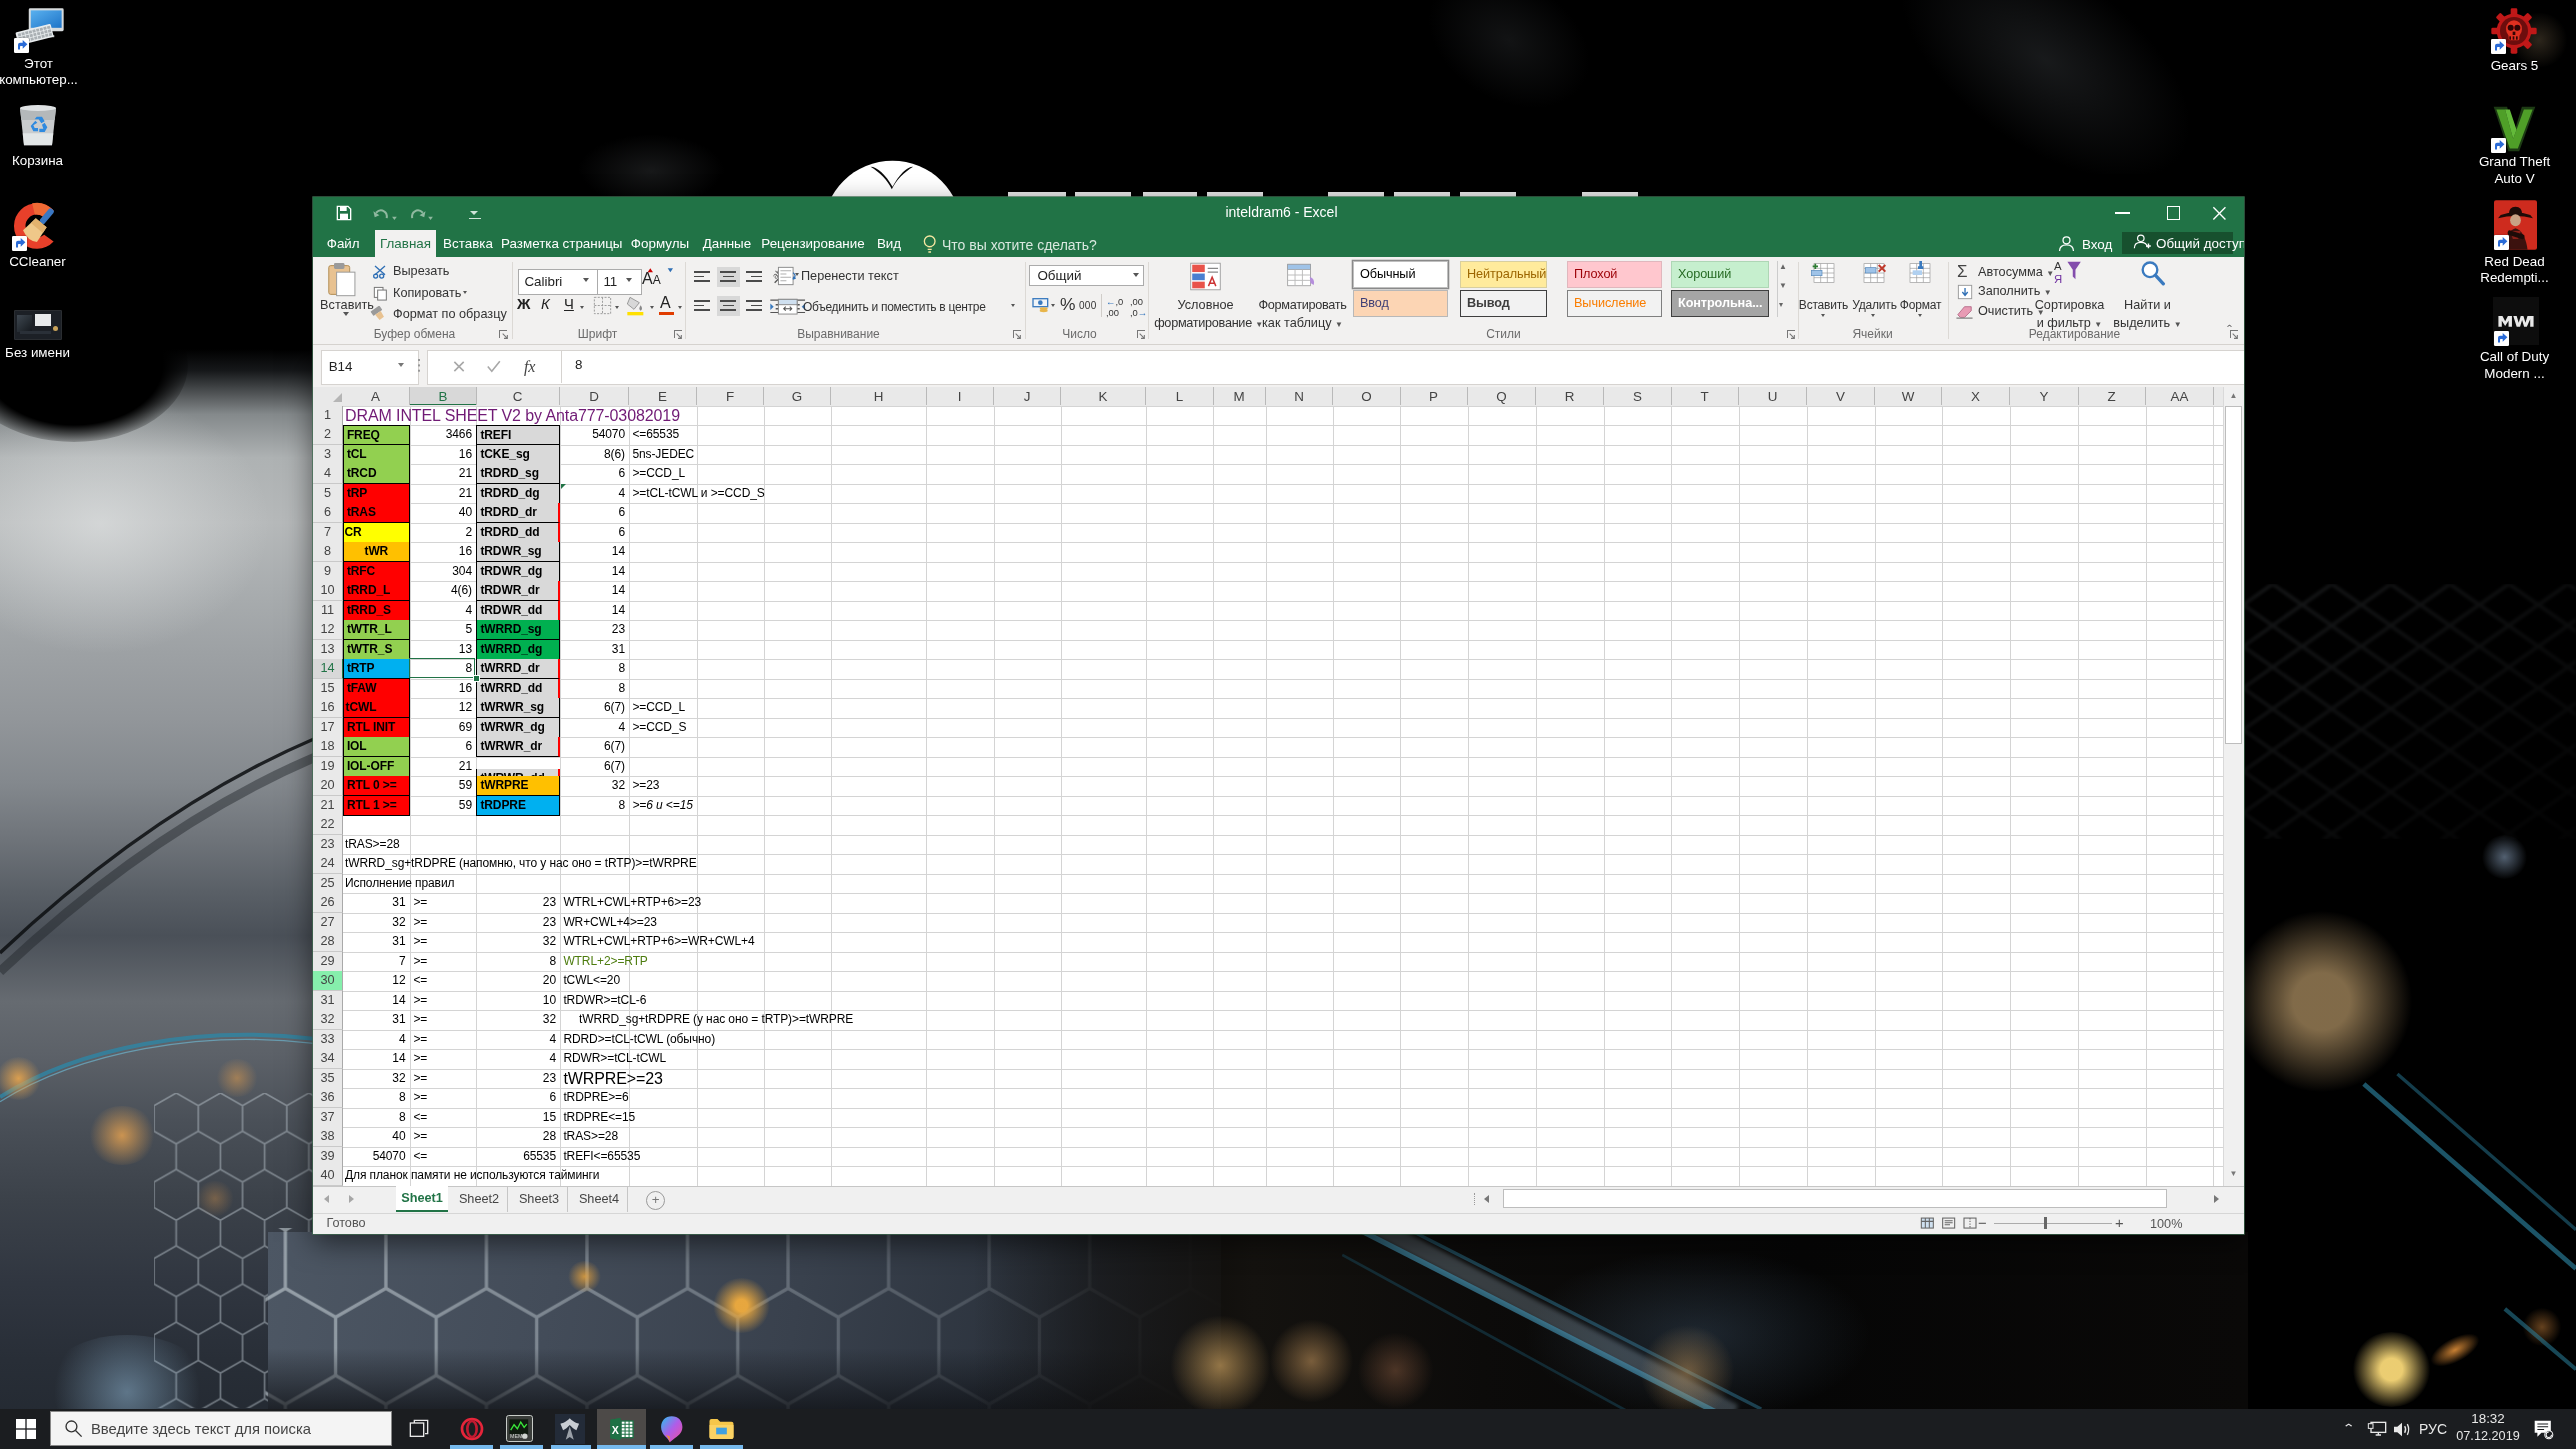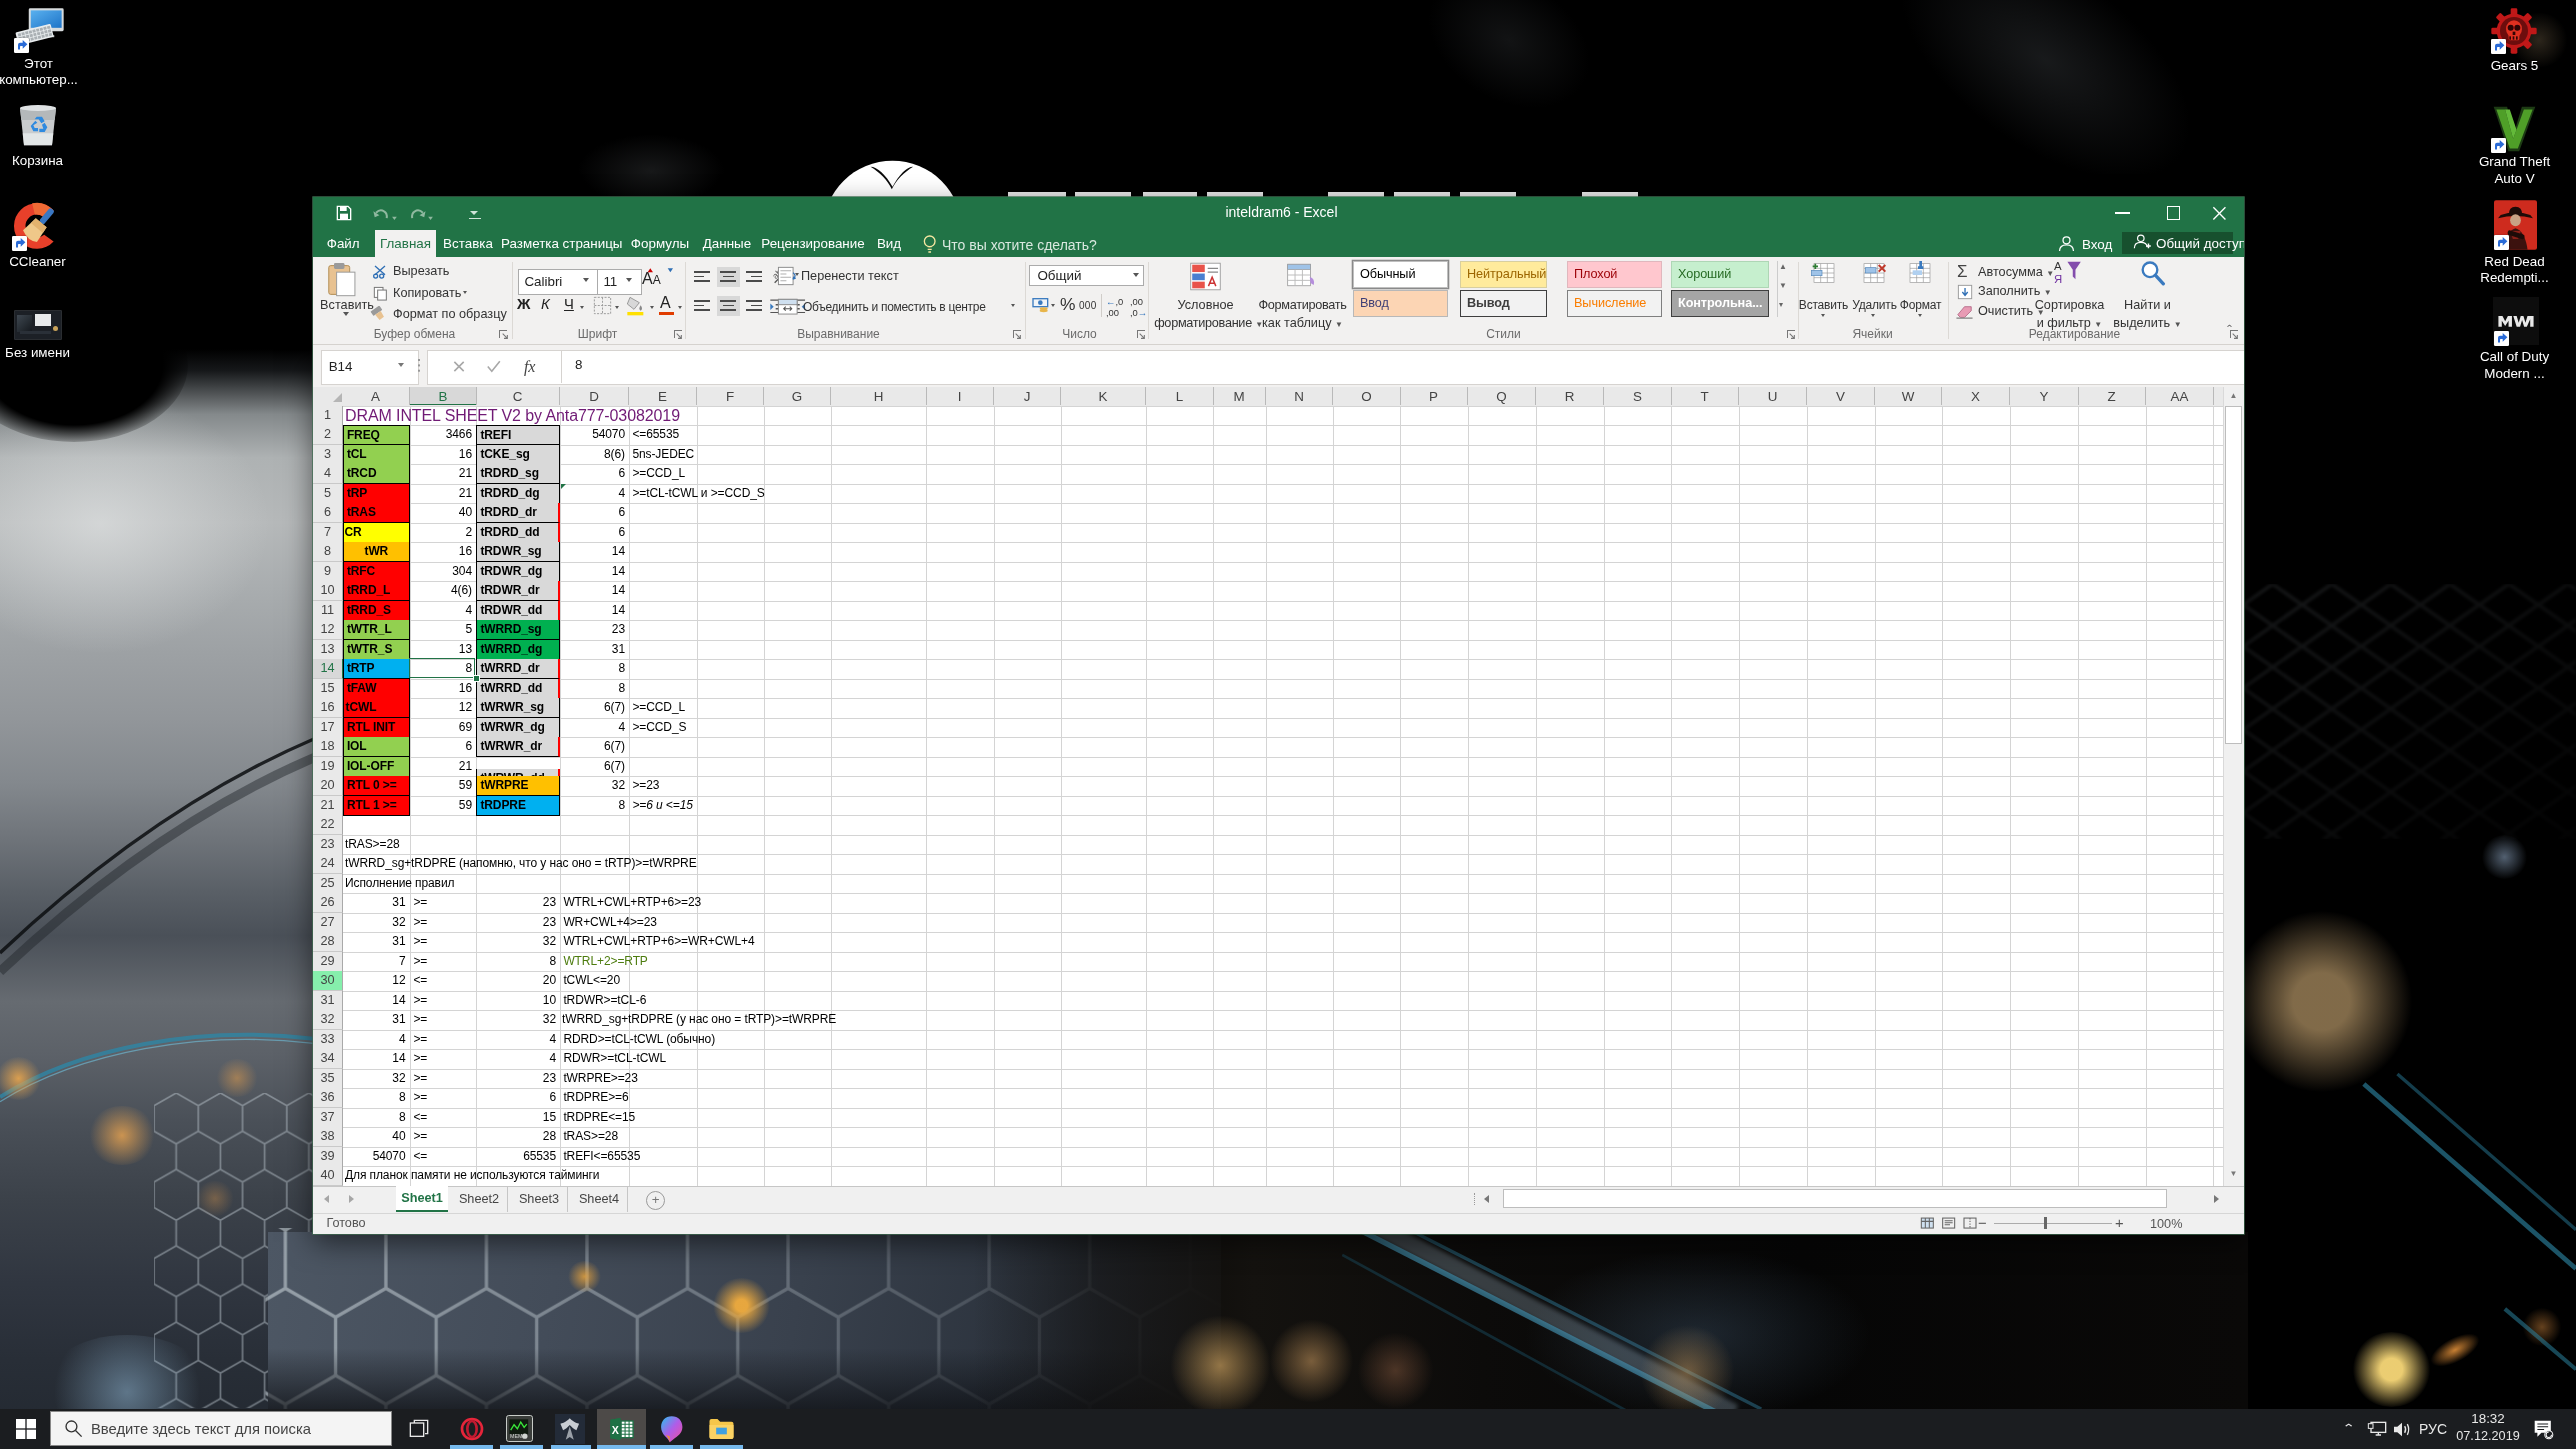--- a/index.html
+++ b/index.html
@@ -825,33 +825,33 @@
 <div style="position:absolute;left:97px;top:774px;width:66px;height:19.5px;z-index:2;font-size:12px;line-height:19.5px;letter-spacing:-0.1px;color:#000;text-align:left;padding-left:3.4px;box-sizing:border-box;overflow:hidden;white-space:nowrap;">&lt;=</div>
 <div style="position:absolute;left:163px;top:774px;width:84px;height:19.5px;z-index:2;font-size:12px;line-height:19.5px;letter-spacing:-0.1px;color:#000;text-align:right;padding-right:4px;box-sizing:border-box;overflow:hidden;white-space:nowrap;">20</div>
 <div style="position:absolute;left:247px;top:774px;width:69px;height:19.5px;z-index:2;font-size:12px;line-height:19.5px;letter-spacing:-0.1px;color:#000;text-align:left;padding-left:3.4px;box-sizing:border-box;white-space:nowrap;">tCWL&lt;=20</div>
 <div style="position:absolute;left:29.5px;top:794px;width:67px;height:19.5px;z-index:2;font-size:12px;line-height:19.5px;letter-spacing:-0.1px;color:#000;text-align:right;padding-right:4px;box-sizing:border-box;overflow:hidden;white-space:nowrap;">14</div>
 <div style="position:absolute;left:97px;top:794px;width:66px;height:19.5px;z-index:2;font-size:12px;line-height:19.5px;letter-spacing:-0.1px;color:#000;text-align:left;padding-left:3.4px;box-sizing:border-box;overflow:hidden;white-space:nowrap;">&gt;=</div>
 <div style="position:absolute;left:163px;top:794px;width:84px;height:19.5px;z-index:2;font-size:12px;line-height:19.5px;letter-spacing:-0.1px;color:#000;text-align:right;padding-right:4px;box-sizing:border-box;overflow:hidden;white-space:nowrap;">10</div>
 <div style="position:absolute;left:247px;top:794px;width:69px;height:19.5px;z-index:2;font-size:12px;line-height:19.5px;letter-spacing:-0.1px;color:#000;text-align:left;padding-left:3.4px;box-sizing:border-box;white-space:nowrap;">tRDWR&gt;=tCL-6</div>
 <div style="position:absolute;left:29.5px;top:813px;width:67px;height:19.5px;z-index:2;font-size:12px;line-height:19.5px;letter-spacing:-0.1px;color:#000;text-align:right;padding-right:4px;box-sizing:border-box;overflow:hidden;white-space:nowrap;">31</div>
 <div style="position:absolute;left:97px;top:813px;width:66px;height:19.5px;z-index:2;font-size:12px;line-height:19.5px;letter-spacing:-0.1px;color:#000;text-align:left;padding-left:3.4px;box-sizing:border-box;overflow:hidden;white-space:nowrap;">&gt;=</div>
 <div style="position:absolute;left:163px;top:813px;width:84px;height:19.5px;z-index:2;font-size:12px;line-height:19.5px;letter-spacing:-0.1px;color:#000;text-align:right;padding-right:4px;box-sizing:border-box;overflow:hidden;white-space:nowrap;">32</div>
-<div style="position:absolute;left:247px;top:813px;width:76px;height:19.5px;z-index:2;font-size:12px;line-height:19.5px;letter-spacing:-0.1px;color:#000;text-align:left;padding-left:2px;box-sizing:border-box;white-space:nowrap;">tWRRD_sg+tRDPRE (у нас оно = tRTP)&gt;=tWRPRE</div>
+<div style="position:absolute;left:247px;top:813px;width:76px;height:19.5px;z-index:2;font-size:12px;line-height:19.5px;letter-spacing:-0.1px;color:#000;text-align:left;padding-left:19px;box-sizing:border-box;white-space:nowrap;">tWRRD_sg+tRDPRE (у нас оно = tRTP)&gt;=tWRPRE</div>
 <div style="position:absolute;left:29.5px;top:833px;width:67px;height:19.5px;z-index:2;font-size:12px;line-height:19.5px;letter-spacing:-0.1px;color:#000;text-align:right;padding-right:4px;box-sizing:border-box;overflow:hidden;white-space:nowrap;">4</div>
 <div style="position:absolute;left:97px;top:833px;width:66px;height:19.5px;z-index:2;font-size:12px;line-height:19.5px;letter-spacing:-0.1px;color:#000;text-align:left;padding-left:3.4px;box-sizing:border-box;overflow:hidden;white-space:nowrap;">&gt;=</div>
 <div style="position:absolute;left:163px;top:833px;width:84px;height:19.5px;z-index:2;font-size:12px;line-height:19.5px;letter-spacing:-0.1px;color:#000;text-align:right;padding-right:4px;box-sizing:border-box;overflow:hidden;white-space:nowrap;">4</div>
 <div style="position:absolute;left:247px;top:833px;width:69px;height:19.5px;z-index:2;font-size:12px;line-height:19.5px;letter-spacing:-0.1px;color:#000;text-align:left;padding-left:3.4px;box-sizing:border-box;white-space:nowrap;">RDRD&gt;=tCL-tCWL (обычно)</div>
 <div style="position:absolute;left:29.5px;top:852px;width:67px;height:19.5px;z-index:2;font-size:12px;line-height:19.5px;letter-spacing:-0.1px;color:#000;text-align:right;padding-right:4px;box-sizing:border-box;overflow:hidden;white-space:nowrap;">14</div>
 <div style="position:absolute;left:97px;top:852px;width:66px;height:19.5px;z-index:2;font-size:12px;line-height:19.5px;letter-spacing:-0.1px;color:#000;text-align:left;padding-left:3.4px;box-sizing:border-box;overflow:hidden;white-space:nowrap;">&gt;=</div>
 <div style="position:absolute;left:163px;top:852px;width:84px;height:19.5px;z-index:2;font-size:12px;line-height:19.5px;letter-spacing:-0.1px;color:#000;text-align:right;padding-right:4px;box-sizing:border-box;overflow:hidden;white-space:nowrap;">4</div>
 <div style="position:absolute;left:247px;top:852px;width:69px;height:19.5px;z-index:2;font-size:12px;line-height:19.5px;letter-spacing:-0.1px;color:#000;text-align:left;padding-left:3.4px;box-sizing:border-box;white-space:nowrap;">RDWR&gt;=tCL-tCWL</div>
 <div style="position:absolute;left:29.5px;top:872px;width:67px;height:19.5px;z-index:2;font-size:12px;line-height:19.5px;letter-spacing:-0.1px;color:#000;text-align:right;padding-right:4px;box-sizing:border-box;overflow:hidden;white-space:nowrap;">32</div>
 <div style="position:absolute;left:97px;top:872px;width:66px;height:19.5px;z-index:2;font-size:12px;line-height:19.5px;letter-spacing:-0.1px;color:#000;text-align:left;padding-left:3.4px;box-sizing:border-box;overflow:hidden;white-space:nowrap;">&gt;=</div>
 <div style="position:absolute;left:163px;top:872px;width:84px;height:19.5px;z-index:2;font-size:12px;line-height:19.5px;letter-spacing:-0.1px;color:#000;text-align:right;padding-right:4px;box-sizing:border-box;overflow:hidden;white-space:nowrap;">23</div>
-<div style="position:absolute;left:247px;top:872px;width:69px;height:19.5px;z-index:2;font-size:12px;line-height:19.5px;letter-spacing:-0.1px;color:#000;text-align:left;padding-left:3.4px;box-sizing:border-box;white-space:nowrap;">tWRPRE&gt;=23</div>
+<div style="position:absolute;left:247px;top:872px;width:69px;height:19.5px;z-index:2;font-size:16px;line-height:19.5px;letter-spacing:-0.1px;color:#000;text-align:left;padding-left:3.4px;box-sizing:border-box;white-space:nowrap;">tWRPRE&gt;=23</div>
 <div style="position:absolute;left:29.5px;top:891px;width:67px;height:19.5px;z-index:2;font-size:12px;line-height:19.5px;letter-spacing:-0.1px;color:#000;text-align:right;padding-right:4px;box-sizing:border-box;overflow:hidden;white-space:nowrap;">8</div>
 <div style="position:absolute;left:97px;top:891px;width:66px;height:19.5px;z-index:2;font-size:12px;line-height:19.5px;letter-spacing:-0.1px;color:#000;text-align:left;padding-left:3.4px;box-sizing:border-box;overflow:hidden;white-space:nowrap;">&gt;=</div>
 <div style="position:absolute;left:163px;top:891px;width:84px;height:19.5px;z-index:2;font-size:12px;line-height:19.5px;letter-spacing:-0.1px;color:#000;text-align:right;padding-right:4px;box-sizing:border-box;overflow:hidden;white-space:nowrap;">6</div>
 <div style="position:absolute;left:247px;top:891px;width:69px;height:19.5px;z-index:2;font-size:12px;line-height:19.5px;letter-spacing:-0.1px;color:#000;text-align:left;padding-left:3.4px;box-sizing:border-box;white-space:nowrap;">tRDPRE&gt;=6</div>
 <div style="position:absolute;left:29.5px;top:911px;width:67px;height:19.5px;z-index:2;font-size:12px;line-height:19.5px;letter-spacing:-0.1px;color:#000;text-align:right;padding-right:4px;box-sizing:border-box;overflow:hidden;white-space:nowrap;">8</div>
 <div style="position:absolute;left:97px;top:911px;width:66px;height:19.5px;z-index:2;font-size:12px;line-height:19.5px;letter-spacing:-0.1px;color:#000;text-align:left;padding-left:3.4px;box-sizing:border-box;overflow:hidden;white-space:nowrap;">&lt;=</div>
 <div style="position:absolute;left:163px;top:911px;width:84px;height:19.5px;z-index:2;font-size:12px;line-height:19.5px;letter-spacing:-0.1px;color:#000;text-align:right;padding-right:4px;box-sizing:border-box;overflow:hidden;white-space:nowrap;">15</div>
 <div style="position:absolute;left:247px;top:911px;width:69px;height:19.5px;z-index:2;font-size:12px;line-height:19.5px;letter-spacing:-0.1px;color:#000;text-align:left;padding-left:3.4px;box-sizing:border-box;white-space:nowrap;">tRDPRE&lt;=15</div>
 <div style="position:absolute;left:29.5px;top:930px;width:67px;height:19.5px;z-index:2;font-size:12px;line-height:19.5px;letter-spacing:-0.1px;color:#000;text-align:right;padding-right:4px;box-sizing:border-box;overflow:hidden;white-space:nowrap;">40</div>
 <div style="position:absolute;left:97px;top:930px;width:66px;height:19.5px;z-index:2;font-size:12px;line-height:19.5px;letter-spacing:-0.1px;color:#000;text-align:left;padding-left:3.4px;box-sizing:border-box;overflow:hidden;white-space:nowrap;">&gt;=</div>

